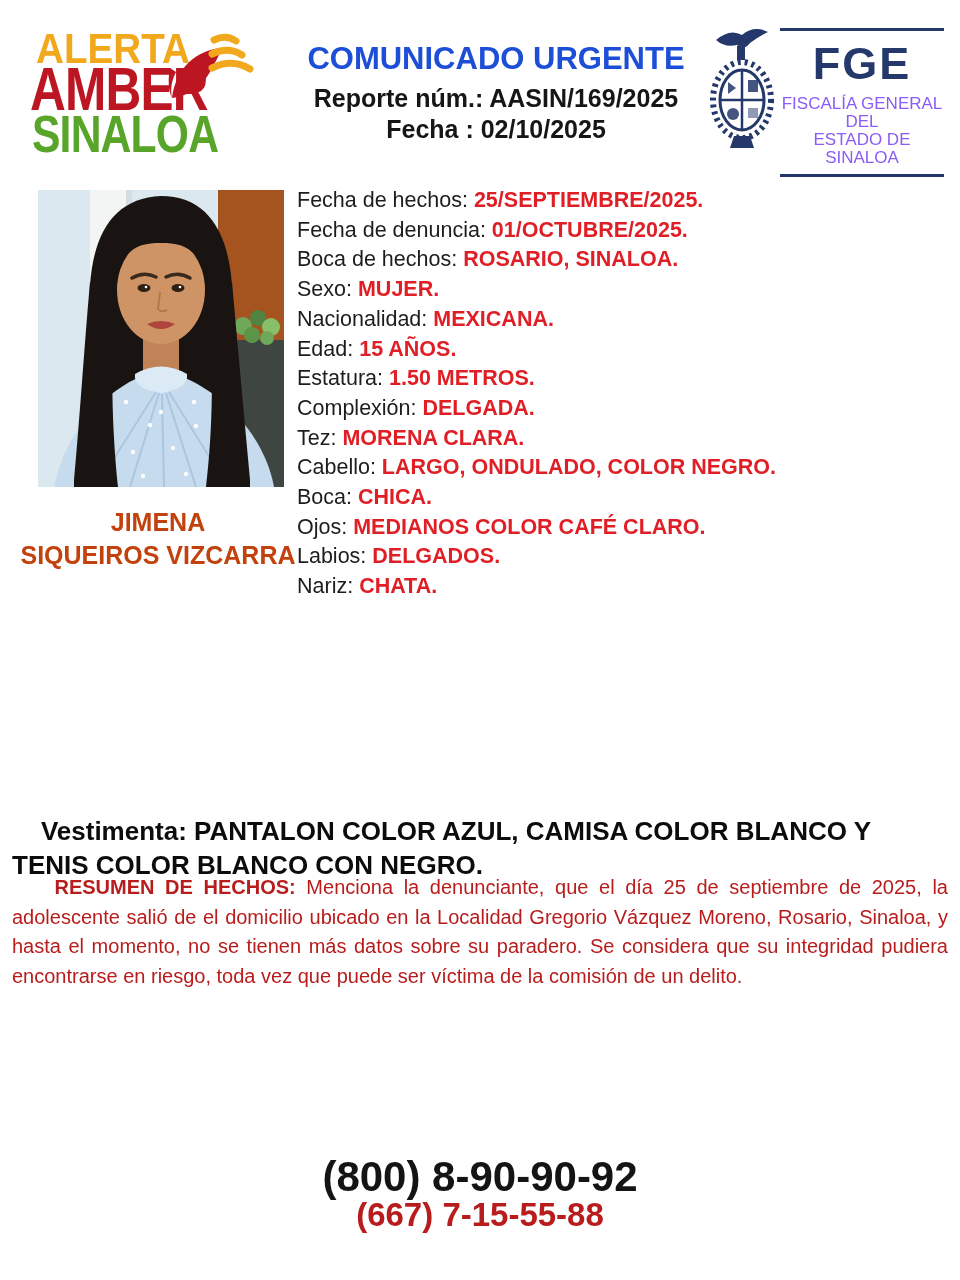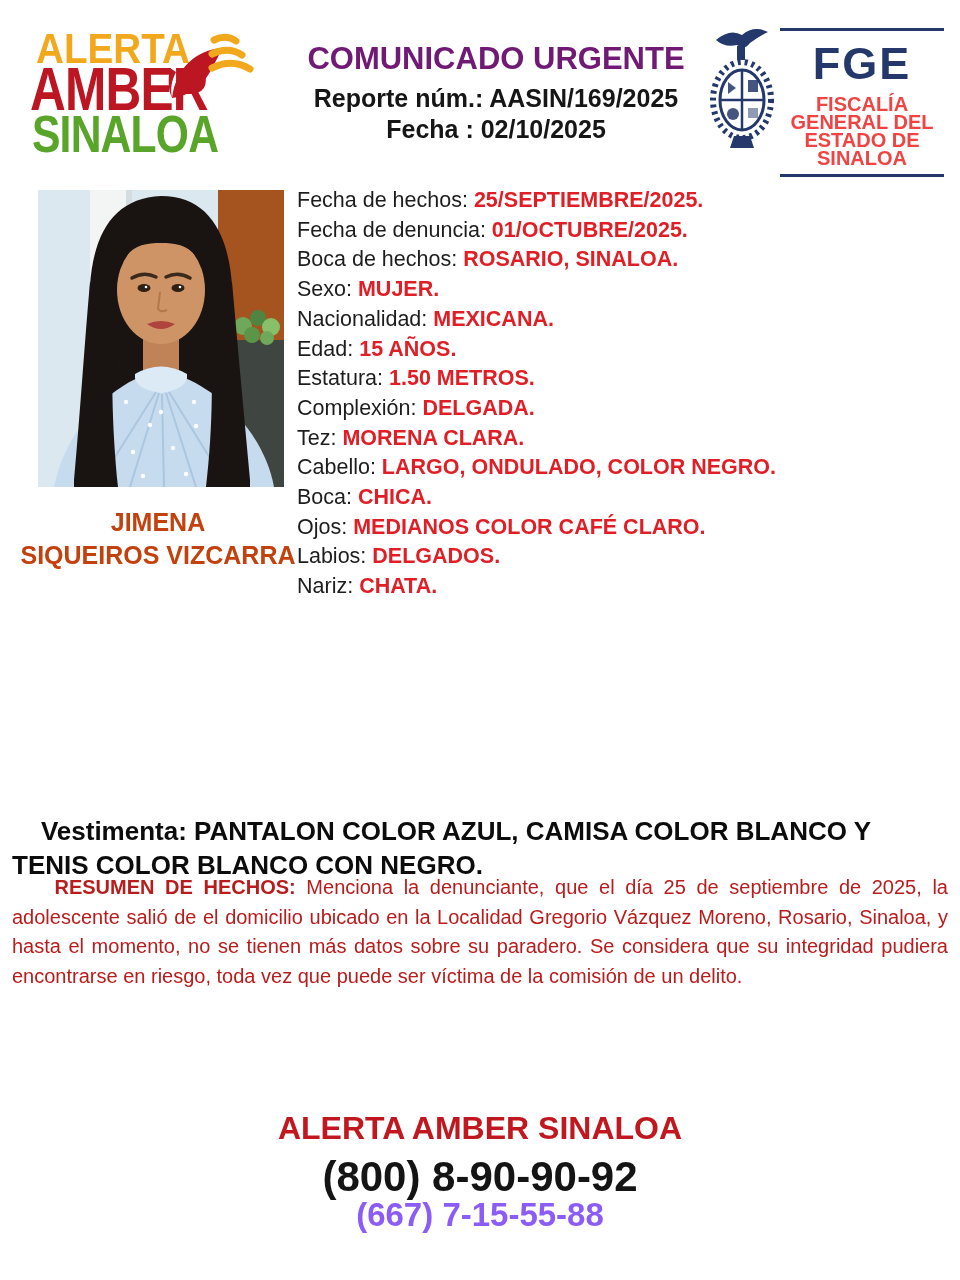--- a/index.html
+++ b/index.html
@@ -9,30 +9,30 @@
   }
   
   .logo-line { position:absolute; font-weight:bold; line-height:1; transform-origin:left top; white-space:nowrap; }
   .logo-l1 { top:28px; left:36px; font-size:42px; color:#f2a81d; transform:scaleX(0.92); letter-spacing:0px; }
   .logo-l2 { top:58px; left:30px; font-size:62px; color:#bd1623; transform:scaleX(0.80); letter-spacing:-1px; }
   .logo-l3 { top:108px; left:32px; font-size:52px; color:#58a529; transform:scaleX(0.82); letter-spacing:-1px; }
   .horn { position:absolute; left:168px; top:24px; }
 
   
   .hdr-center { position:absolute; left:300px; top:42px; width:392px; text-align:center; }
-  .hdr-title { font-size:31px; font-weight:bold; color:#701a75; line-height:34px; }
+  .hdr-title { font-size:31px; font-weight:bold; color:#1d4ed8; line-height:34px; }
   .hdr-sub { font-size:25px; font-weight:bold; color:#161616; line-height:31px; margin-top:7px; }
   .hdr-sub2 { font-size:25px; font-weight:bold; color:#161616; line-height:31px; }
 
   
   .fge-crest { position:absolute; left:704px; top:24px; }
   .fge-right { position:absolute; left:780px; top:28px; width:164px; text-align:center; }
   .fge-rule { height:3px; background:#24386b; }
   .fge-acronym { font-size:45px; font-weight:bold; color:#24386b; line-height:62px; letter-spacing:2px; margin-top:2px; }
-  .fge-name { font-size:20px; font-weight:bold; color:#ef4444; line-height:18px; }
+  .fge-name { font-size:17px; font-weight:normal; color:#8b5cf6; line-height:18px; }
   .fge-rule-b { height:3px; background:#24386b; margin-top:7px; }
 
   
   .photo { position:absolute; left:38px; top:190px; width:246px; height:297px; }
   .subject-name { position:absolute; left:14px; top:506px; width:288px; text-align:center;
                   color:#c2410c; font-weight:bold; font-size:25px; line-height:33px; }
 
   
   .details { position:absolute; left:297px; top:186px; width:660px; }
   .detail-row { font-size:21.5px; line-height:29.7px; white-space:pre-wrap; }
@@ -46,21 +46,21 @@
   .vestimenta { position:absolute; left:12px; top:780px; width:934px;
                 font-size:26px; font-weight:bold; color:#0c0c0c; line-height:34px; white-space:pre-wrap; }
   .resumen { position:absolute; left:12px; top:844px; width:936px;
              font-size:20px; color:#b91c1c; line-height:29.4px; text-align:justify; white-space:pre-wrap; }
   .resumen .lbl-b { font-weight:bold; }
 
   
   .foot { position:absolute; left:0; width:960px; text-align:center; font-weight:bold; white-space:nowrap; }
   .foot-title { top:1110px; font-size:32px; color:#c1181f; }
   .foot-phone1 { top:1153px; font-size:42px; color:#141414; }
-  .foot-phone2 { top:1196px; font-size:33px; color:#8b5cf6; }
+  .foot-phone2 { top:1196px; font-size:33px; color:#b91c1c; }
 </style>
 </head>
 <body>
 
 <div class="page">
 
   <div>
     <div class="logo-line logo-l1">ALERTA</div>
     <div class="logo-line logo-l2">AMBER</div>
     <div class="logo-line logo-l3">SINALOA</div>
@@ -196,17 +196,16 @@
 
 
   <div class="vestimenta">
     <span>Vestimenta: </span><span>PANTALON COLOR AZUL, CAMISA COLOR BLANCO Y TENIS COLOR BLANCO CON NEGRO.</span>
   </div>
 
   <div class="resumen">
     <span class="lbl-b">RESUMEN DE HECHOS: </span><span>Menciona la denunciante, que el día 25 de septiembre de 2025, la adolescente salió de el domicilio ubicado en la Localidad Gregorio Vázquez Moreno, Rosario, Sinaloa, y hasta el momento, no se tienen más datos sobre su paradero. Se considera que su integridad pudiera encontrarse en riesgo, toda vez que puede ser víctima de la comisión de un delito.</span>
   </div>
 
-  <div class="foot foot-title">ALERTA AMBER SINALOA</div>
   <div class="foot foot-phone1">(800) 8-90-90-92</div>
   <div class="foot foot-phone2">(667) 7-15-55-88</div>
 
 </div>
 
 </body></html>

